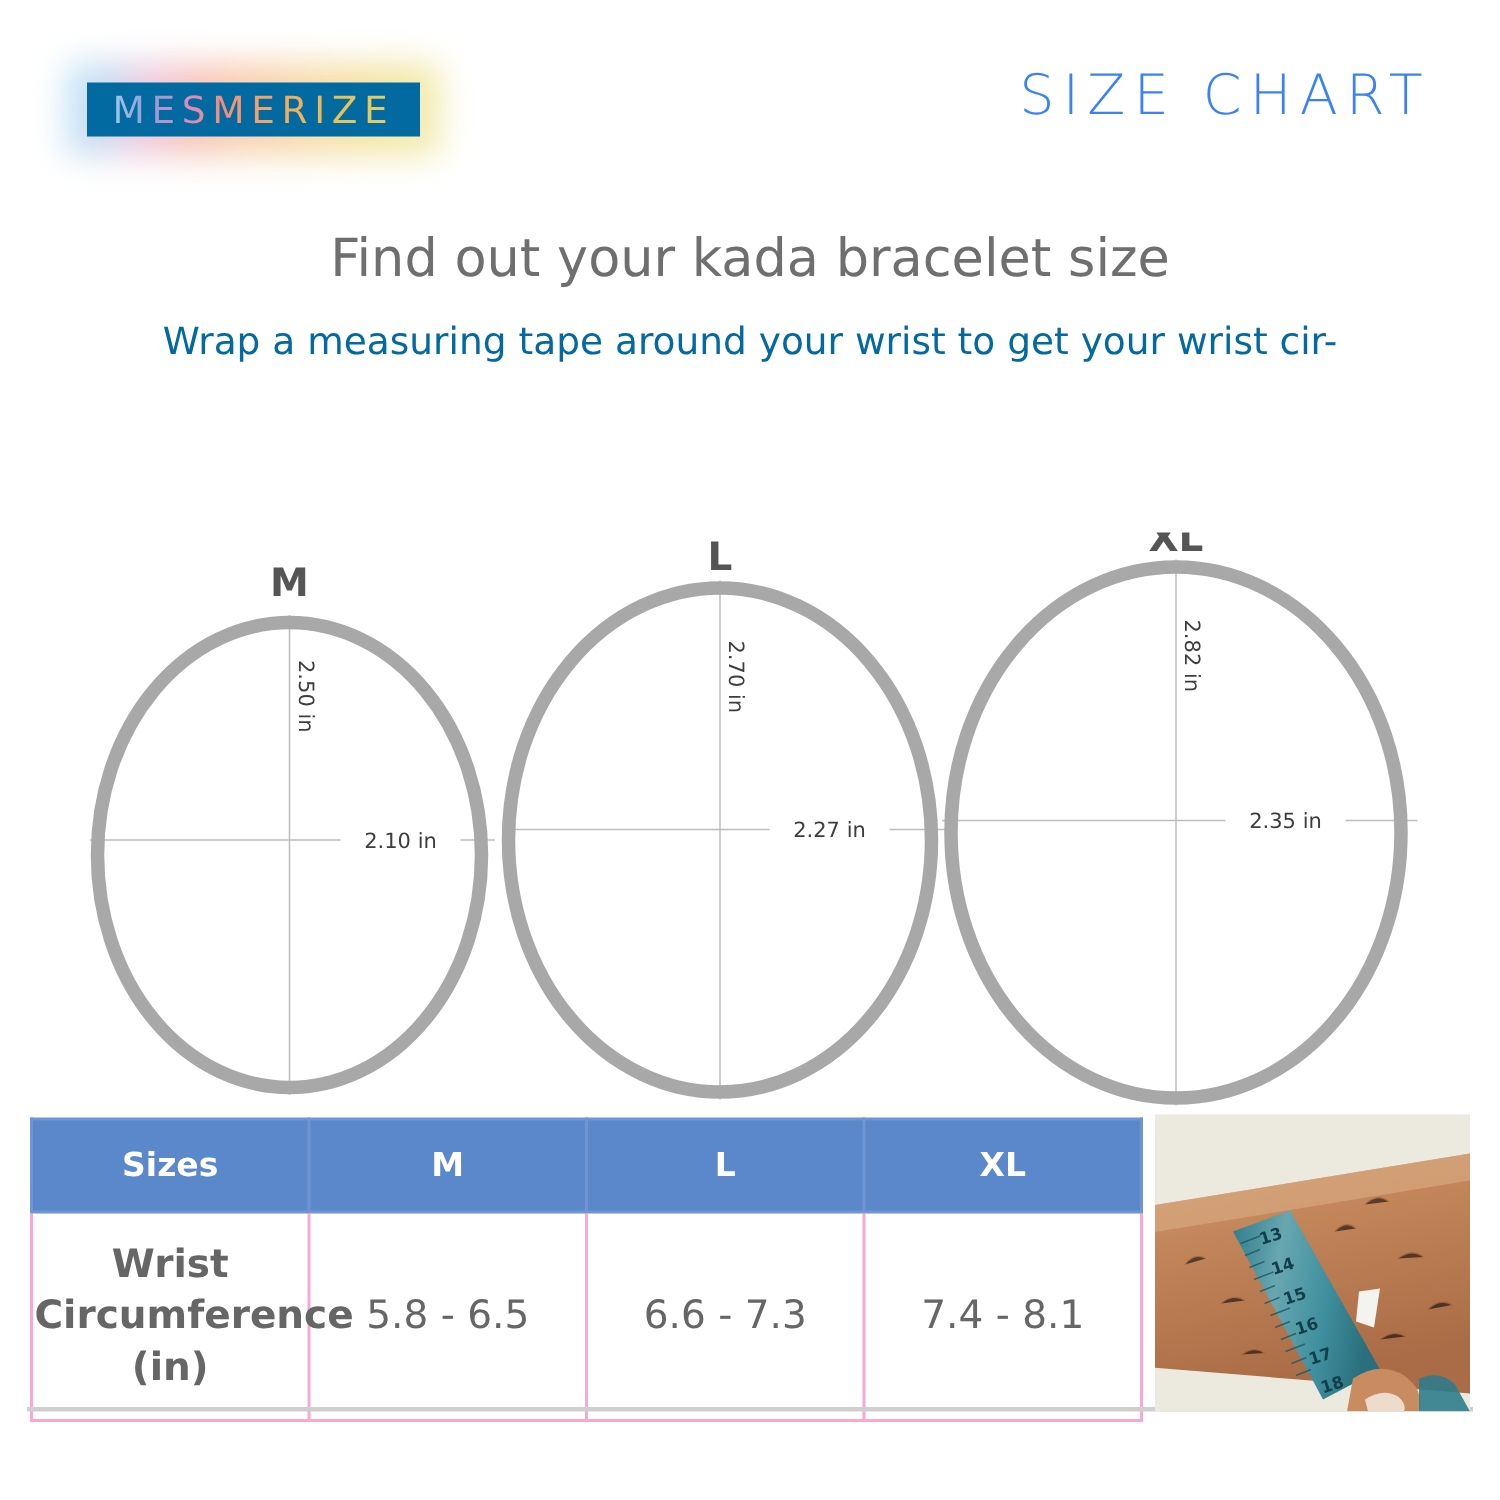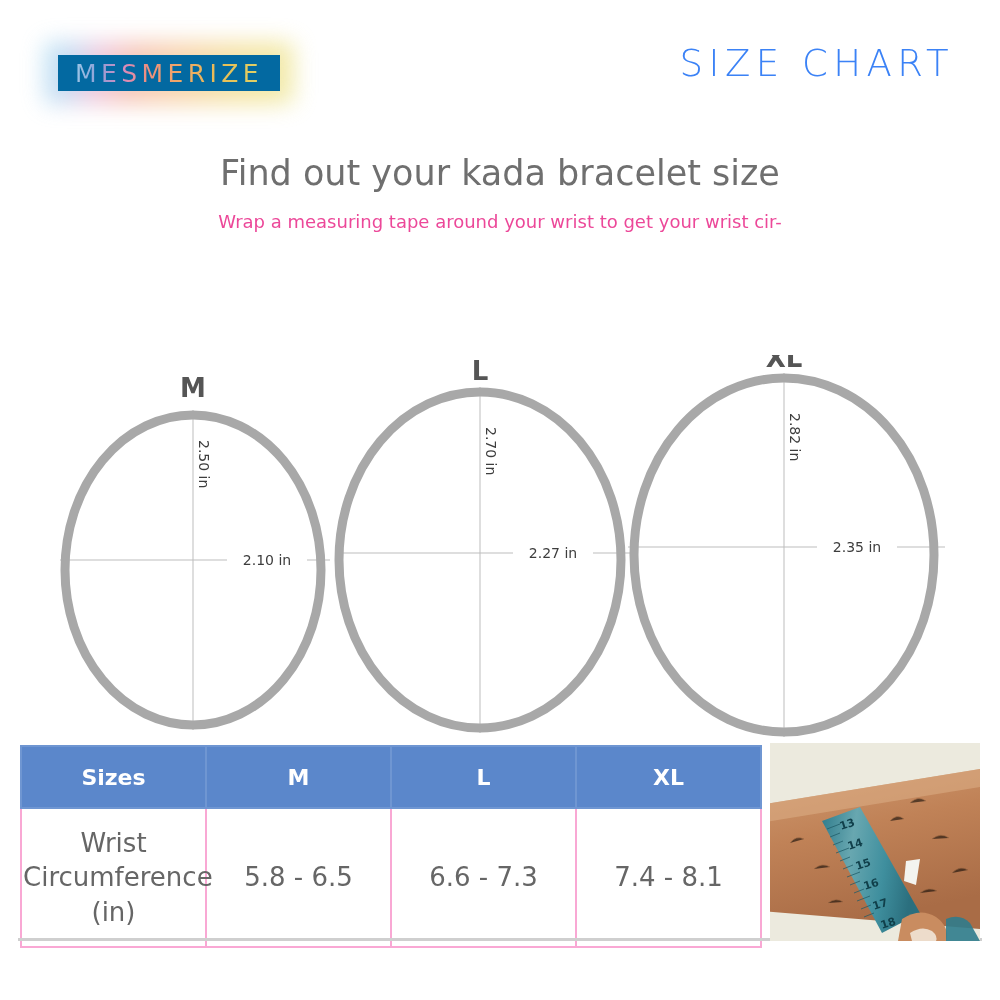--- a/index.html
+++ b/index.html
@@ -84,23 +84,23 @@
     margin-top: 12px;
   }
   #intro-heading {
     font-size: 35px;
     font-weight: 400;
     color: #6f6f6f;
     line-height: 1.2;
     margin: 0 0 12px 0;
   }
   #intro-body {
-    font-size: 18px;
-    font-weight: 400;
-    color: #ec4899;
+    font-size: 25px;
+    font-weight: 400;
+    color: #0369a1;
     line-height: 1.74;
     width: 912px;
     margin: 0 auto;
   }
   #intro-body .line {
     display: block;
     white-space: nowrap;
   }
 
   
@@ -160,21 +160,21 @@
   }
   #size-table tbody td {
     height: 135px;
     font-size: 26px;
     font-weight: 400;
     color: #666666;
     line-height: 1.32;
     background: #ffffff;
   }
   #size-table tbody td.rowhead {
-    font-weight: 400;
+    font-weight: 700;
   }
   #table-baseline {
     position: absolute;
     left: 18px;
     top: 938px;
     width: 964px;
     height: 3px;
     background: #cfcfcf;
   }
 

